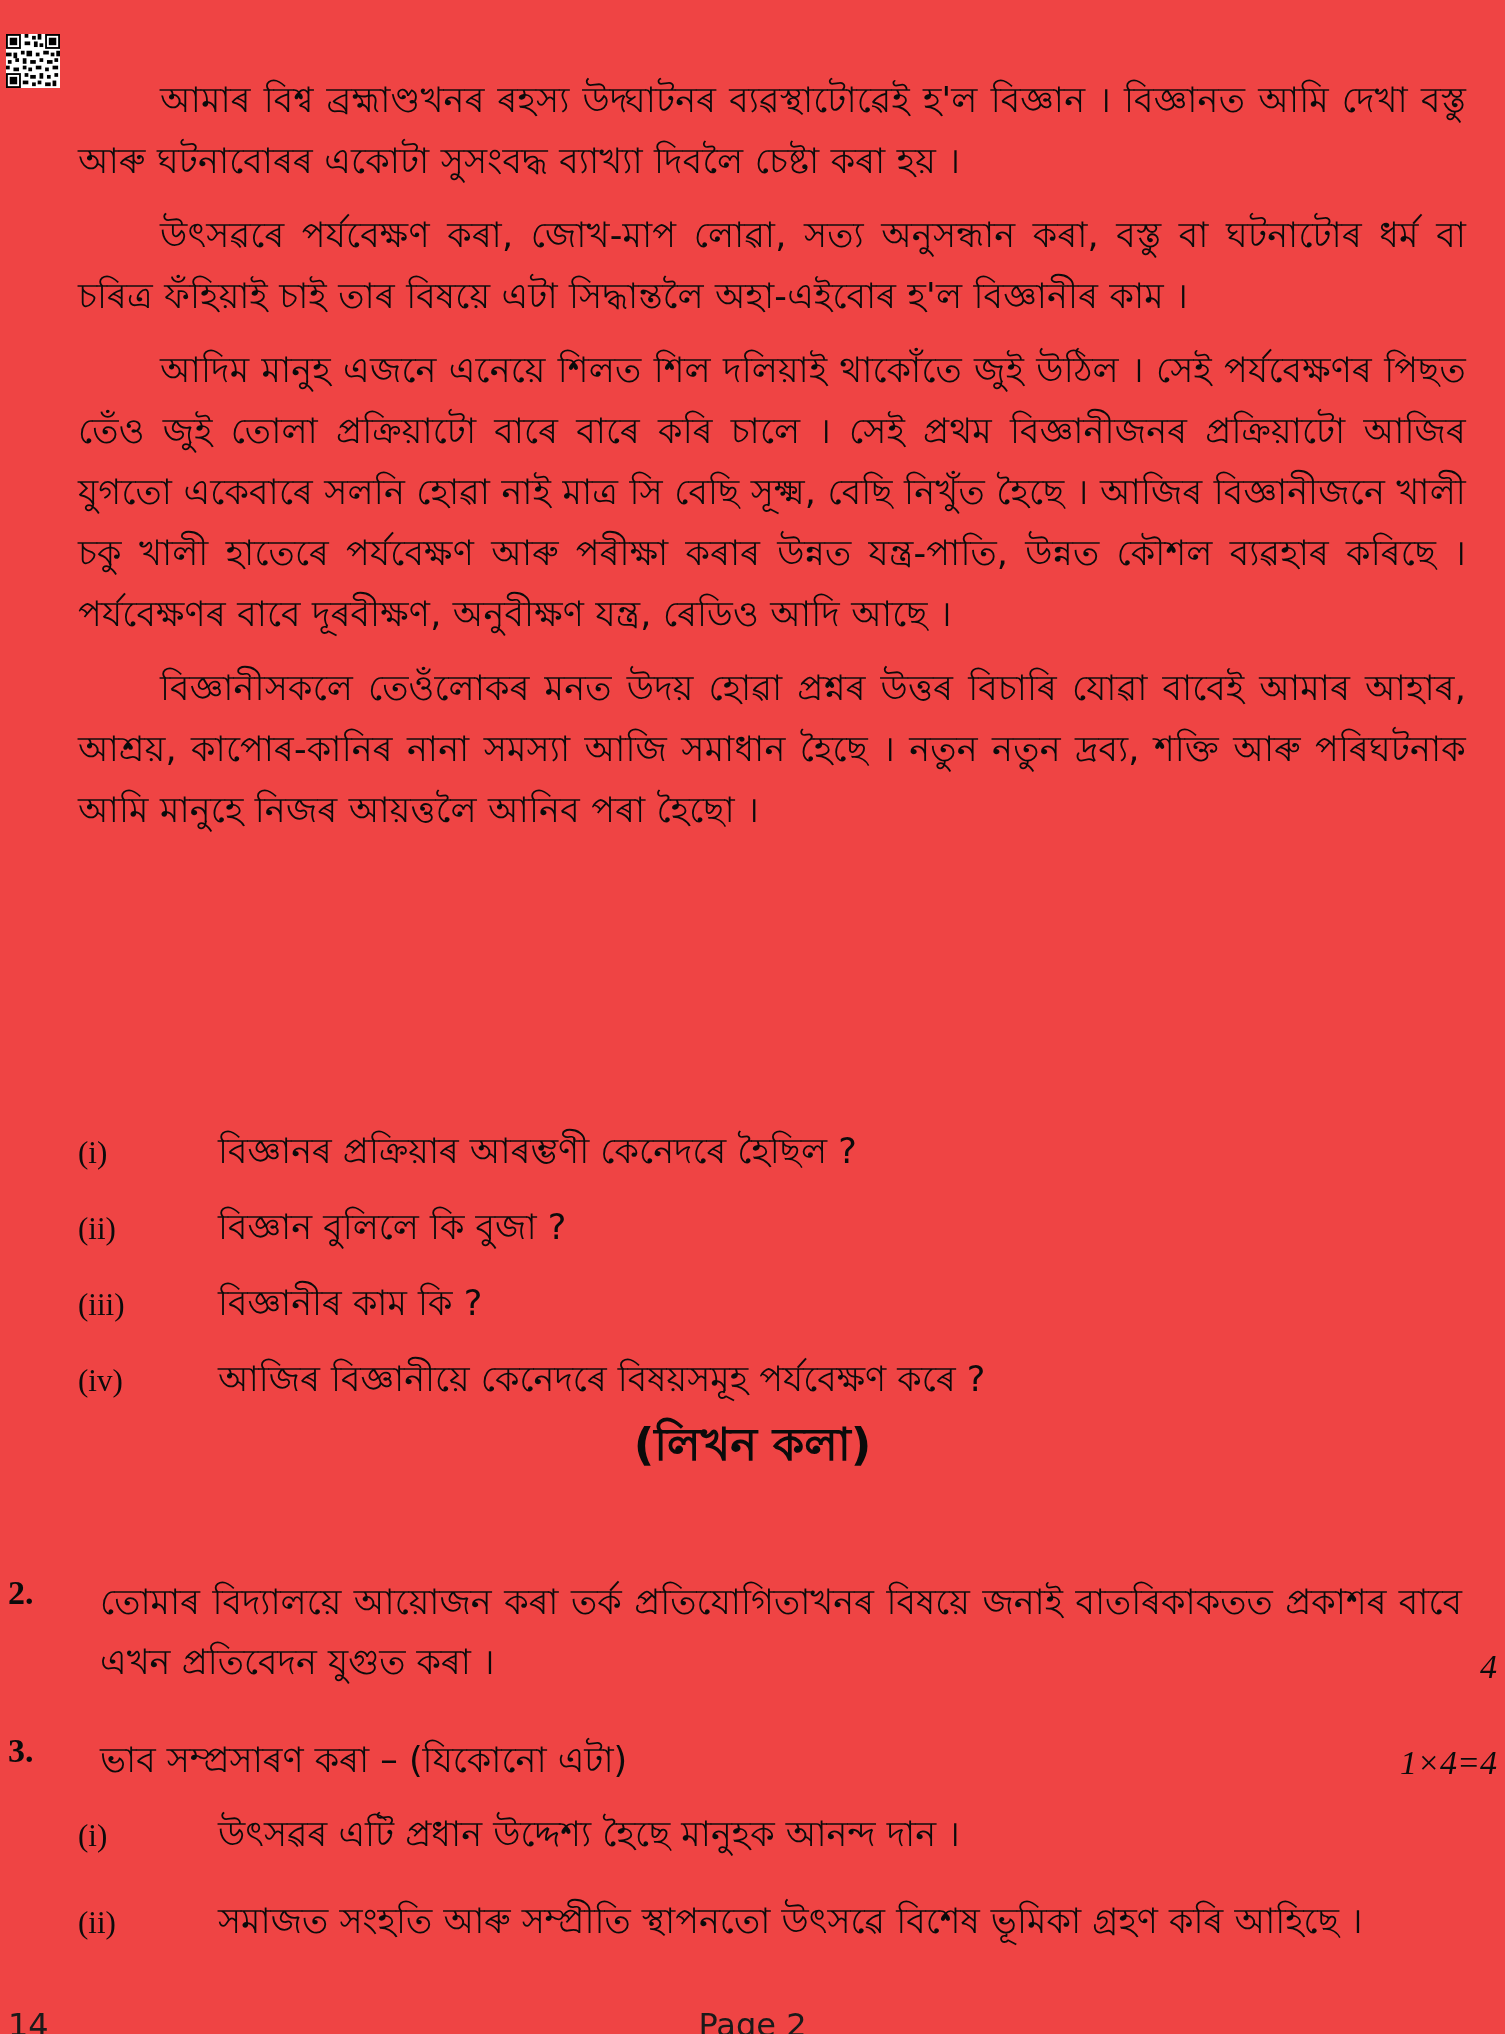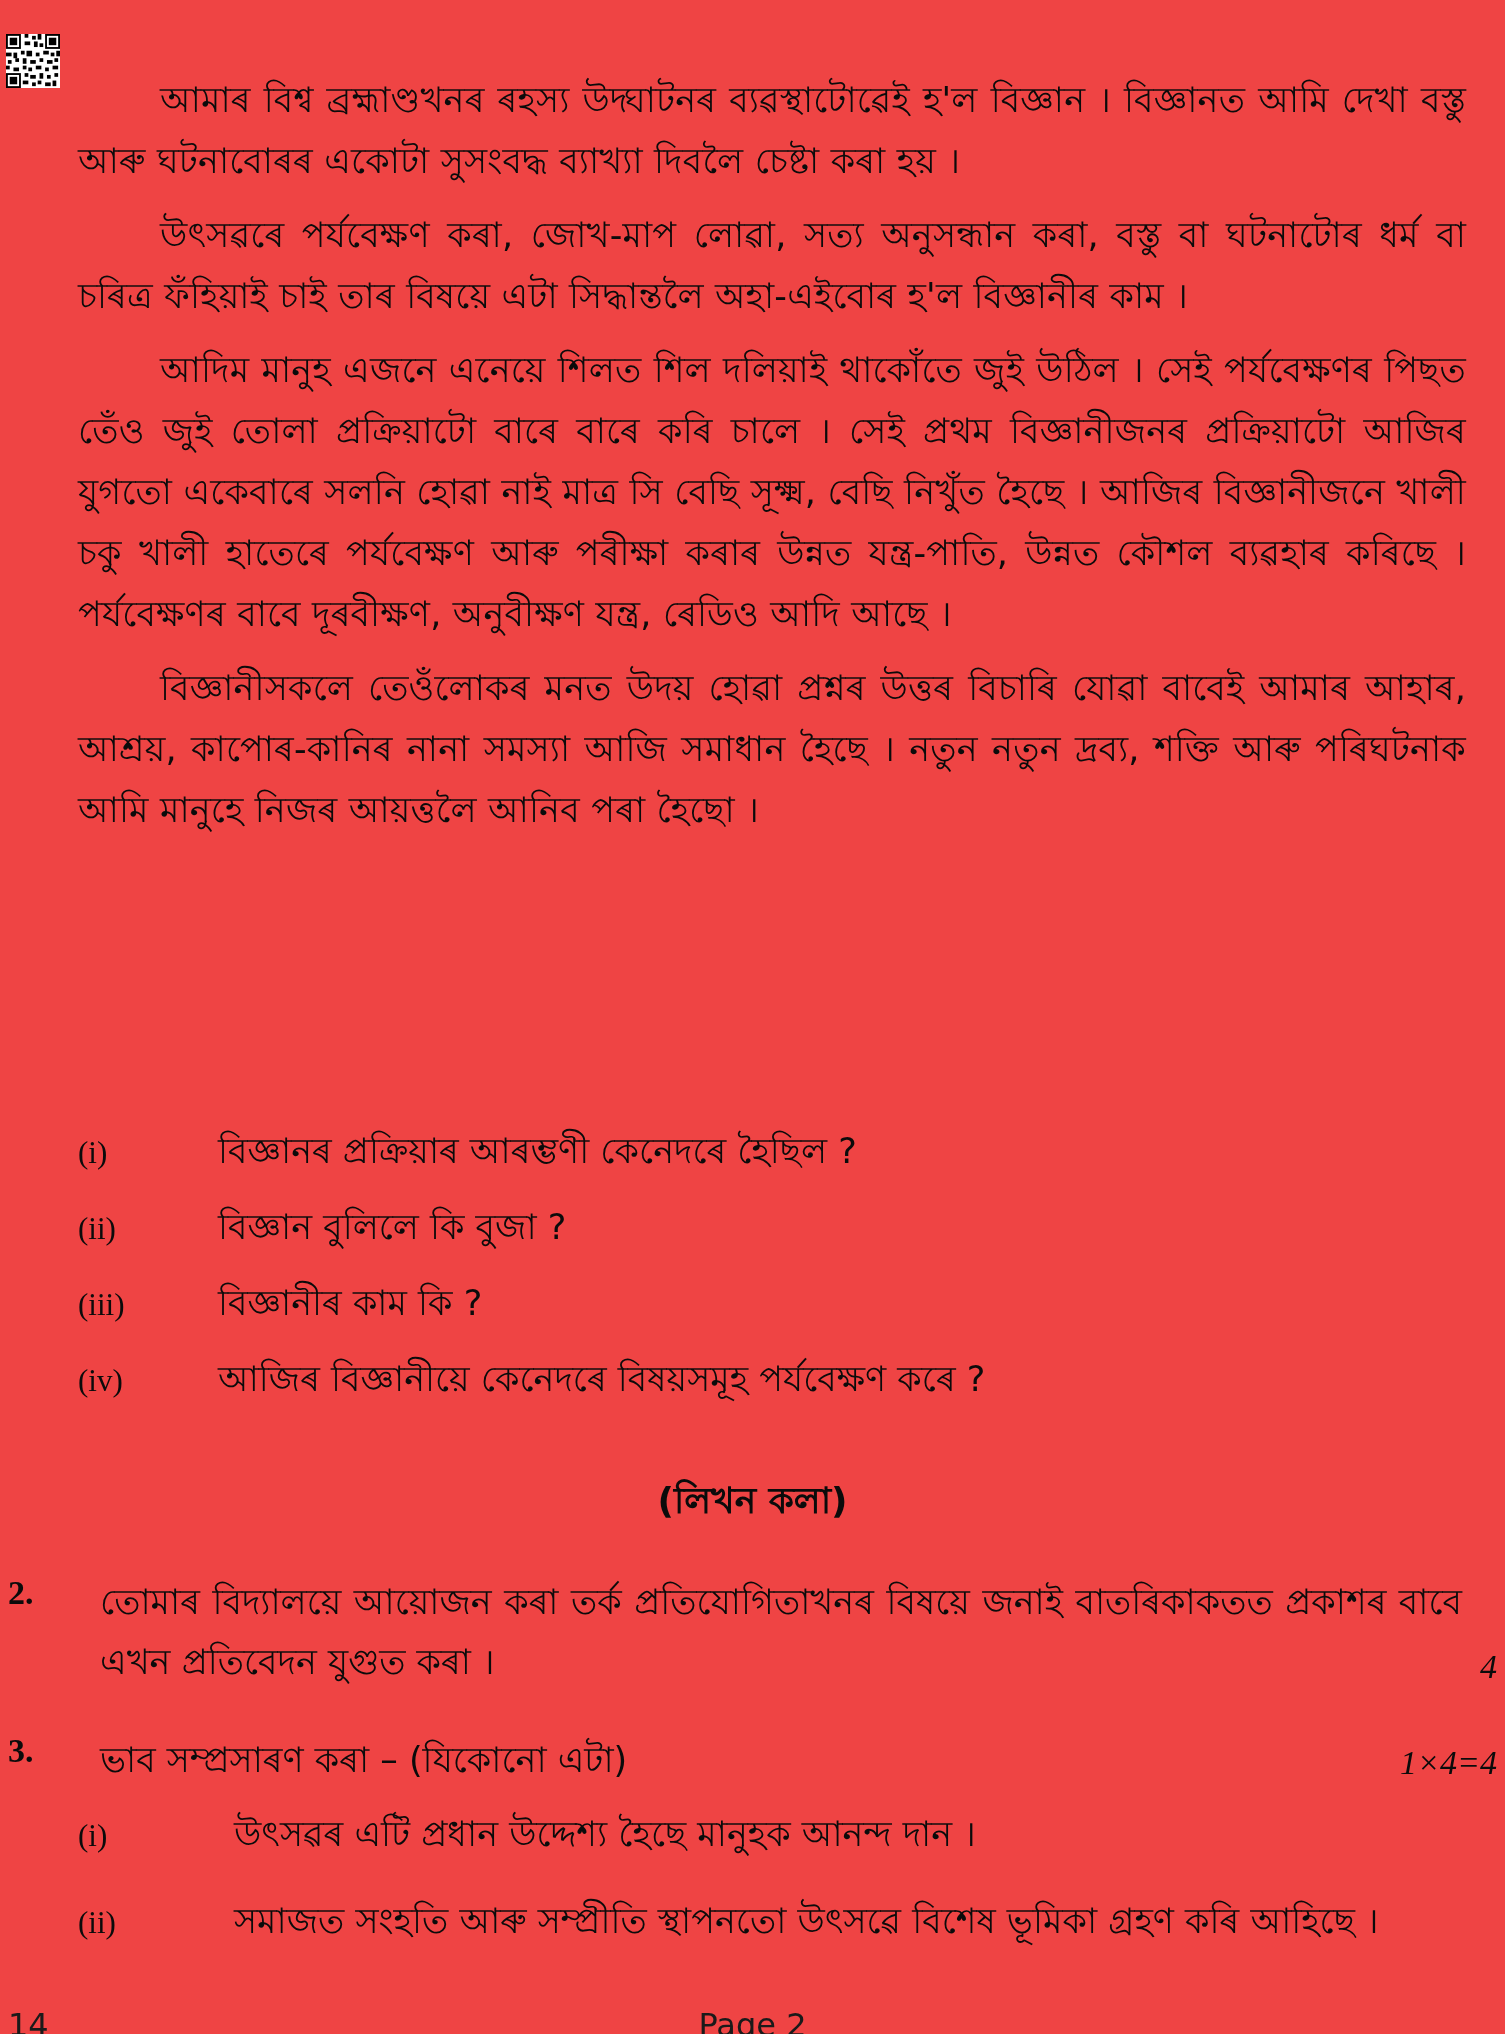--- a/index.html
+++ b/index.html
@@ -34,22 +34,22 @@
   }
   .subq .subq-text{font-size:35px;line-height:47px;}
   
   .section-title{
     position:absolute;left:0;top:1422px;width:100%;
     text-align:center;
     font-family:"Liberation Serif","DejaVu Serif",serif;
     font-weight:bold;font-size:38px;letter-spacing:1px;
   }
   .section-subtitle{
-    position:absolute;left:0;top:1473px;width:100%;
-    text-align:center;font-weight:bold;font-size:36px;
+    position:absolute;left:0;top:1410px;width:100%;
+    text-align:center;font-weight:bold;font-size:45px;
   }
   
   .question{position:absolute;left:8px;width:1489px;}
   .q2{top:1572px;}
   .q3{top:1730px;}
   .qnum{
     position:absolute;left:0;top:2px;
     font-family:"Liberation Serif","DejaVu Serif",serif;
     font-weight:bold;font-size:34px;
   }
@@ -61,21 +61,21 @@
   .marks{
     position:absolute;right:0;
     font-family:"Liberation Serif","DejaVu Serif",serif;
     font-style:italic;font-size:34px;
   }
   .q2 .marks{top:76px;}
   .q3 .marks{top:14px;}
   
   .q3-subs{position:absolute;left:78px;top:1805px;width:1388px;}
   .q3-subs .subq{margin-bottom:28px;}
-  .q3-subs .subq-text{line-height:59px;margin-left:16px;}
+  .q3-subs .subq-text{line-height:59px;}
   
   .footer-left{
     position:absolute;left:8px;top:2006px;
     font-size:32px;color:#1a1a1a;
   }
   .footer-center{
     position:absolute;left:0;top:2006px;width:100%;
     text-align:center;font-size:32px;color:#1a1a1a;
   }
 </style>

